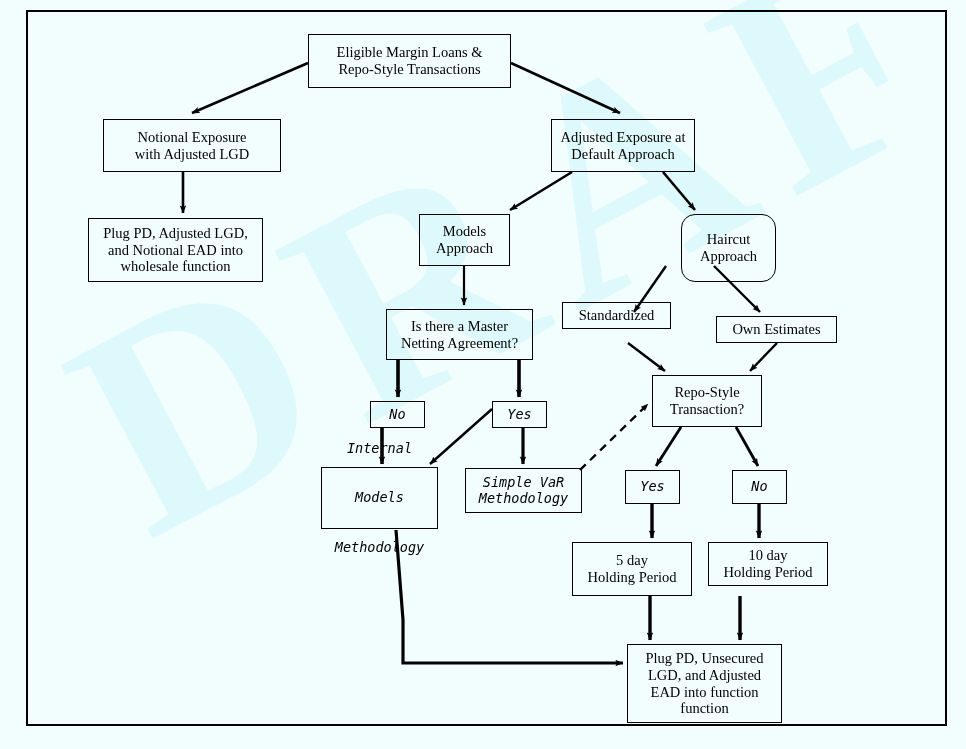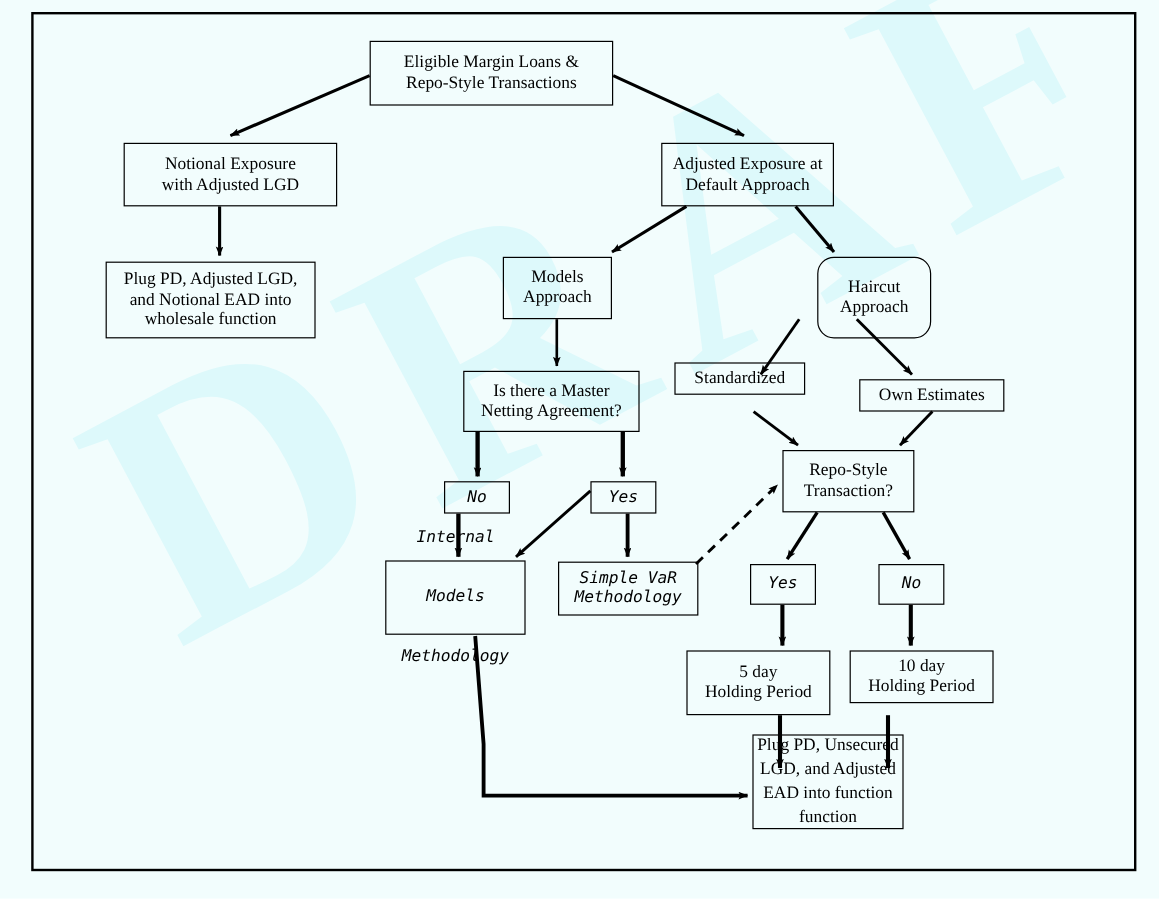--- a/index.html
+++ b/index.html
@@ -225,20 +225,20 @@
   <div class="node serif" style="left:572px;top:542px;width:120px;height:54px;">
     <span class="ln">5 day</span>
     <span class="ln">Holding Period</span>
   </div>
 
   <div class="node serif" style="left:708px;top:542px;width:120px;height:44px;">
     <span class="ln">10 day</span>
     <span class="ln">Holding Period</span>
   </div>
 
-  <div class="node serif" style="left:627px;top:612px;width:126px;height:79px;justify-content:space-between;">
+  <div class="node serif" style="left:627px;top:644px;width:155px;height:79px;">
     <span class="ln">Plug PD, Unsecured</span>
     <span class="ln">LGD, and Adjusted</span>
     <span class="ln">EAD into function</span>
     <span class="ln">function</span>
   </div>
 
 </div>
 
 </body></html>

